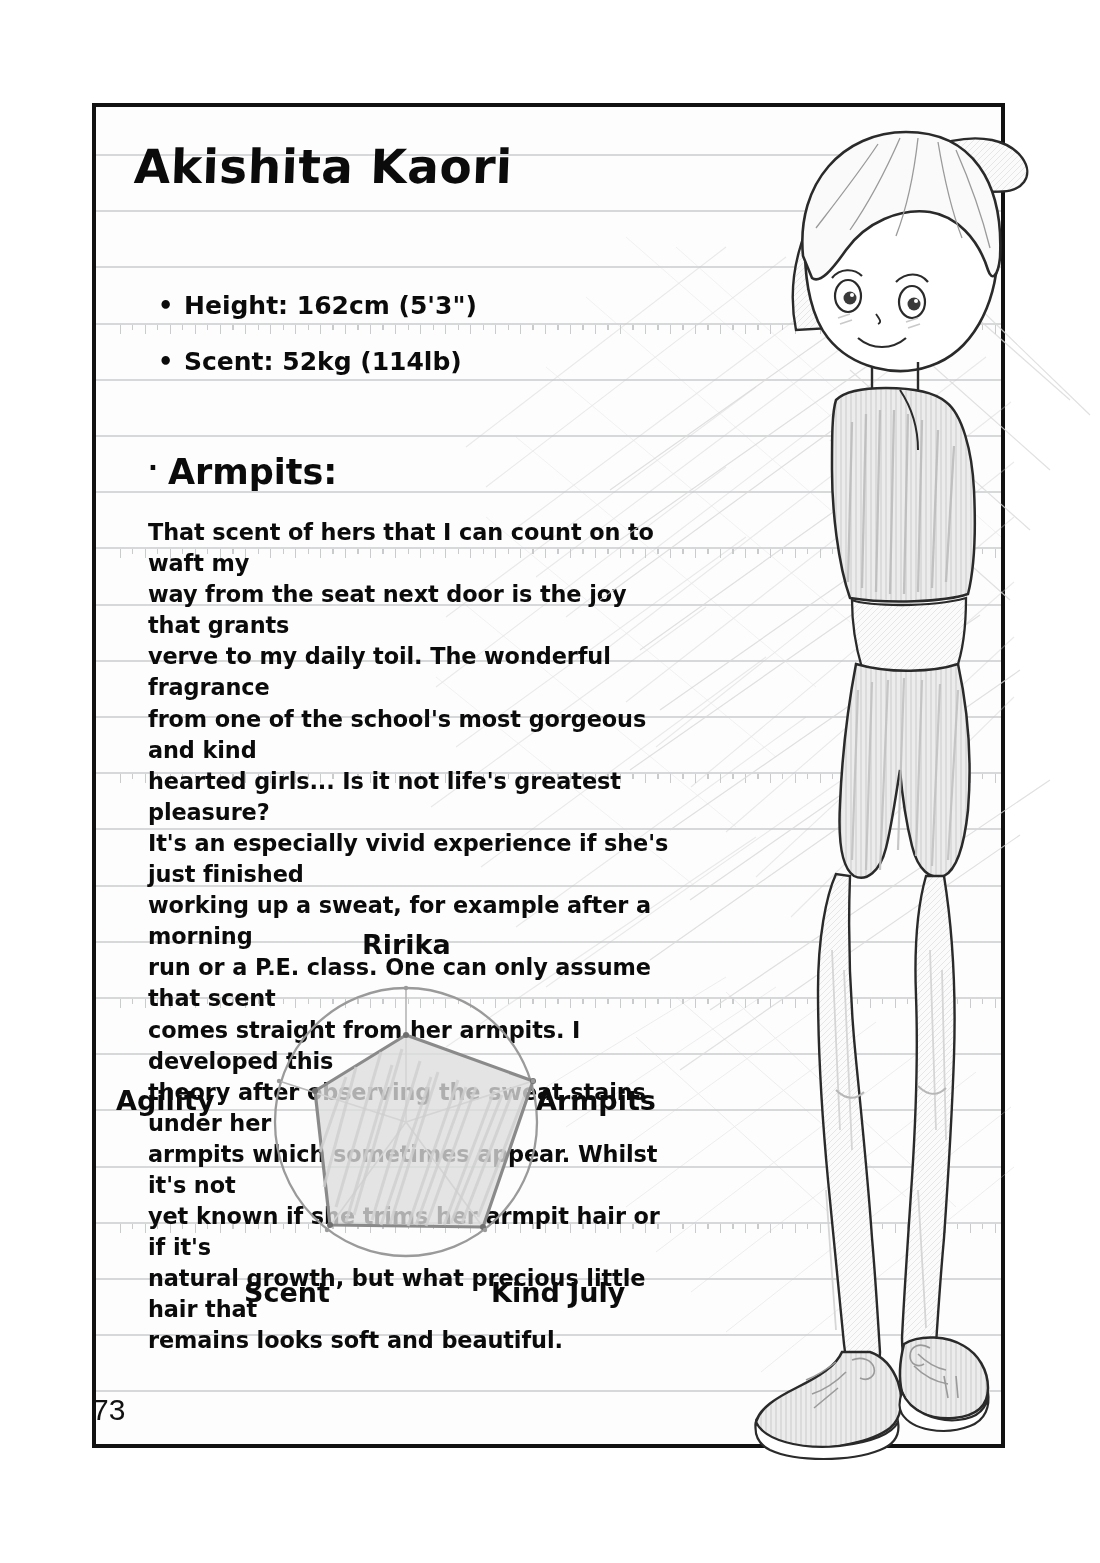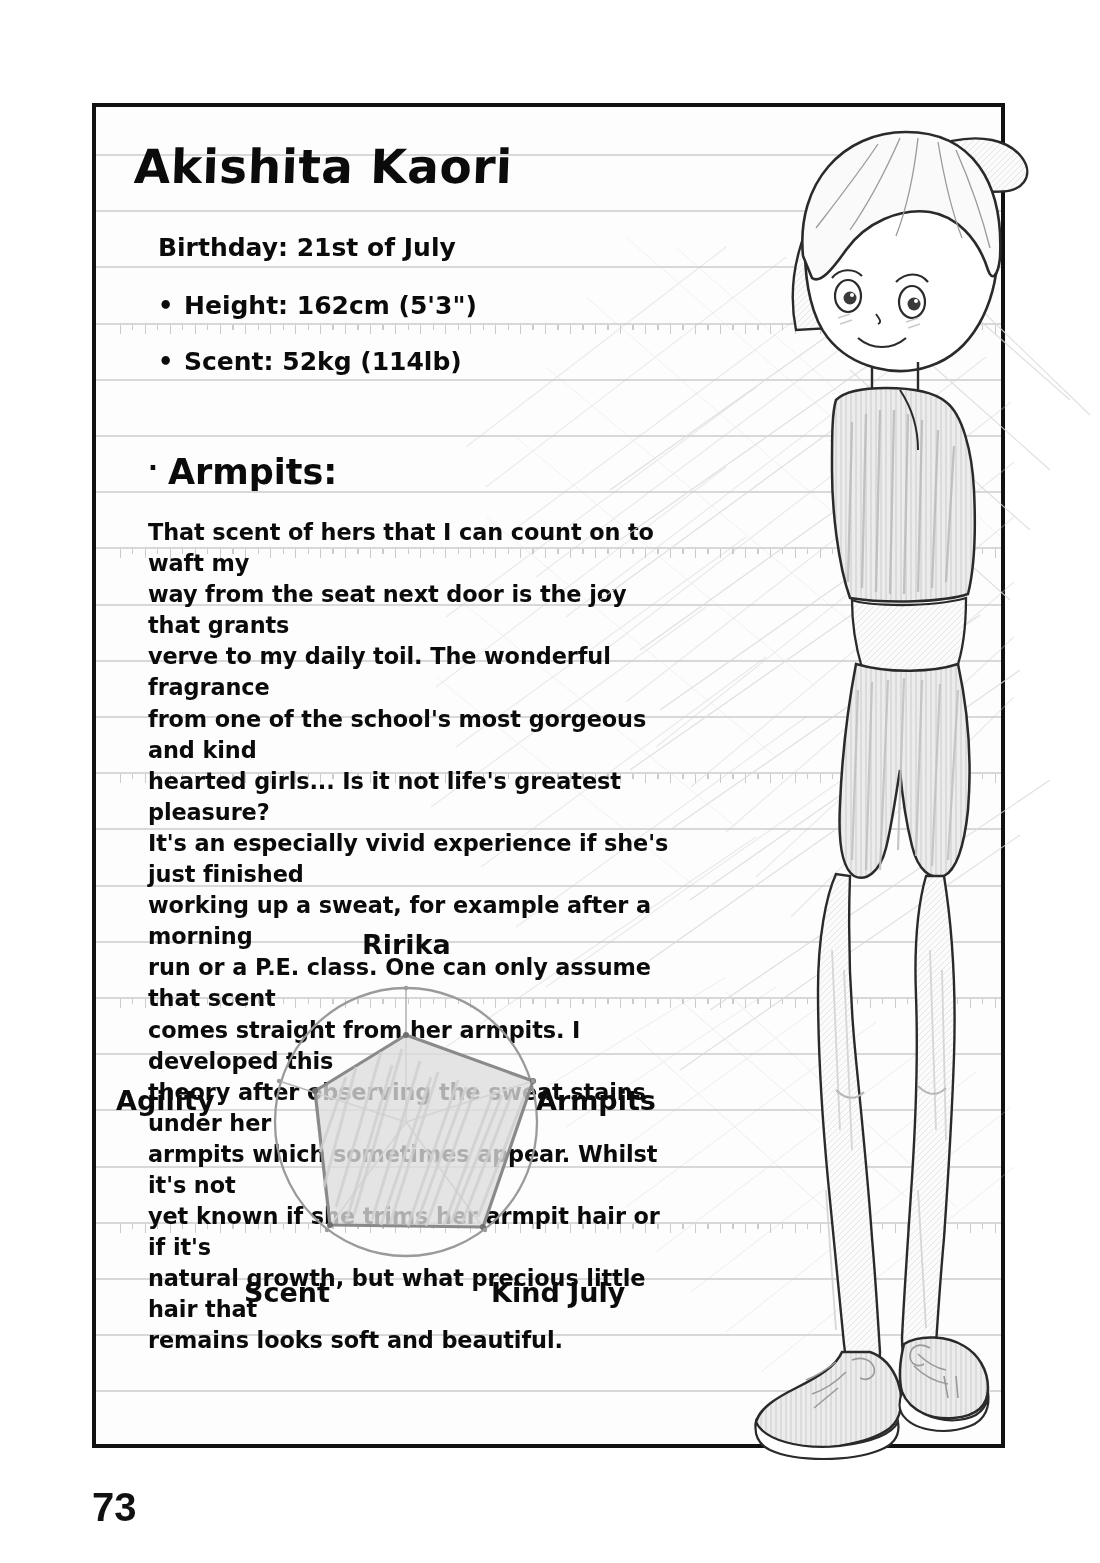--- a/index.html
+++ b/index.html
@@ -71,21 +71,21 @@
   #lbl-armpits{left:330px;top:148px;}
   #lbl-kind{left:285px;top:340px;}
   #lbl-scent{left:38px;top:340px;text-align:right;}
   #lbl-agility{left:-90px;top:148px;}
 
   
   #figure{position:absolute;left:600px;top:70px;width:500px;height:1490px;pointer-events:none;}
 
   
   #pagenum{
-    position:absolute;left:92px;top:1485px;font-size:40px;font-weight:700;
+    position:absolute;left:92px;top:1393px;font-size:30px;font-weight:400;
     font-family:"Liberation Sans", sans-serif;color:#111;
   }
 </style>
 </head>
 <body>
 
 <div id="page">
 
   <div id="panel">
 
@@ -163,21 +163,20 @@
         <path d="M150 30 L380 230"></path>
           <path d="M200 25 L430 240"></path>
           <path d="M110 70 L330 270"></path>
       </g>
     </svg>
 
     <div id="content">
 
       <div id="title" class="hand">Akishita Kaori</div>
 
-      <div id="birthday" class="hand">Birthday: 21st of July</div>
 
       <div id="b-height" class="bullet-row hand">
         <span class="bullet-dot">•</span>
         <span>Height: 162cm (5'3")</span>
       </div>
 
       <div id="b-weight" class="bullet-row hand">
         <span class="bullet-dot">•</span>
         <span>Scent: 52kg (114lb)</span>
       </div>

